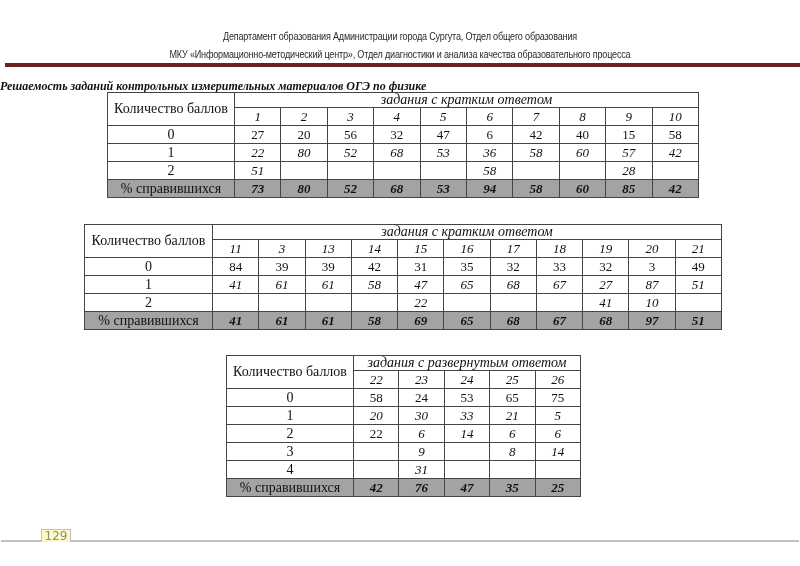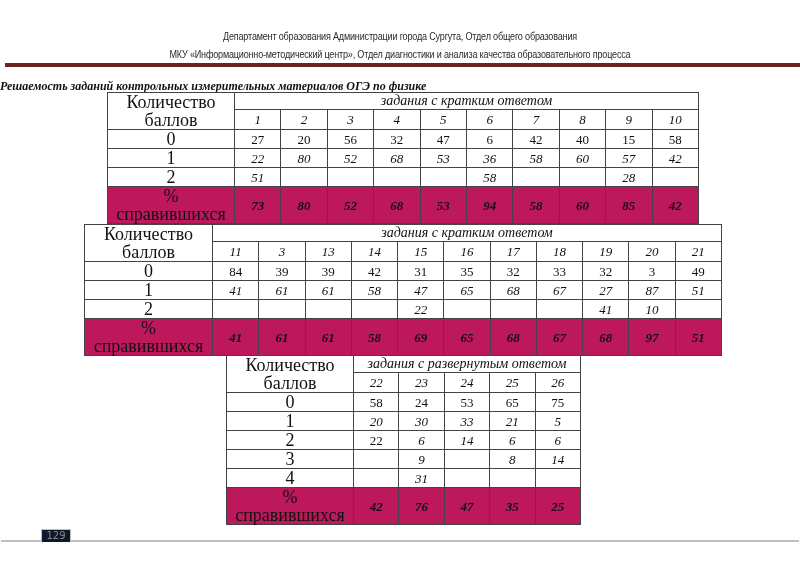--- a/index.html
+++ b/index.html
@@ -8,40 +8,40 @@
   .hdr-line { position:absolute; left:0; width:800px; text-align:center;
               font-family:"Liberation Sans", "DejaVu Sans", sans-serif; font-size:10.5px;
               color:#2b2b2b; letter-spacing:-0.2px; transform:scaleX(0.86); transform-origin:center; }
   .hdr1 { top:30px; }
   .hdr2 { top:48px; }
   .redbar { position:absolute; left:5px; right:0; top:63px; height:4px; background:#6b2324; }
   .title { position:absolute; top:79px; left:0; width:800px; text-align:left;
            font-style:italic; font-weight:bold; font-size:12px; color:#111; }
   table { position:absolute; border-collapse:collapse; table-layout:fixed; }
   td { border:1px solid #444; text-align:center; padding:0; font-size:13px; line-height:1; color:#111; }
-  td.label { font-size:18px; }
+  td.label { font-size:14px; }
   td.band { font-style:italic; font-size:14px; height:12px; }
   td.hd { font-style:italic; }
   td.it { font-style:italic; }
-  tr.pct td { background:#be185d; font-weight:bold; font-style:italic; }
+  tr.pct td { background:#a3a3a3; font-weight:bold; font-style:italic; }
   tr.pct td.label { font-weight:normal; font-style:normal; }
   #t1 { left:107px; top:92px; width:592px; }
   #t1 td { height:17px; }
   #t1 td.band { height:12px; }
   #t2 { left:84px; top:224px; width:638px; }
   #t2 td { height:17px; }
   #t2 td.band { height:12px; }
   #t3 { left:226px; top:355px; width:355px; }
   #t3 td { height:17px; }
   #t3 td.band { height:14px; }
   .footer-line { position:absolute; top:540px; left:1px; width:40px; height:2px; background:#bfbfbf; }
   .footer-line2 { position:absolute; top:540px; left:69px; width:730px; height:2px; background:#bfbfbf; }
   .page-tab { position:absolute; top:529px; left:41px; width:28px; height:12px;
-              border:1px solid #bfbfbf; border-bottom:none; background:#0f172a;
-              font-family:"DejaVu Sans", sans-serif; font-size:10px; color:#8c8c8c; text-align:center; line-height:12px; }
+              border:1px solid #bfbfbf; border-bottom:none; background:#fef9c3;
+              font-family:"DejaVu Sans", sans-serif; font-size:12px; color:#8c8c8c; text-align:center; line-height:12px; }
 </style>
 </head>
 <body>
 
 <div class="hdr-line hdr1">Департамент образования Администрации города Сургута, Отдел общего образования</div>
 <div class="hdr-line hdr2">МКУ «Информационно-методический центр», Отдел диагностики и анализа качества образовательного процесса</div>
 <div class="redbar"></div>
 
 <div class="title">Решаемость заданий контрольных измерительных материалов ОГЭ по физике</div>
 

